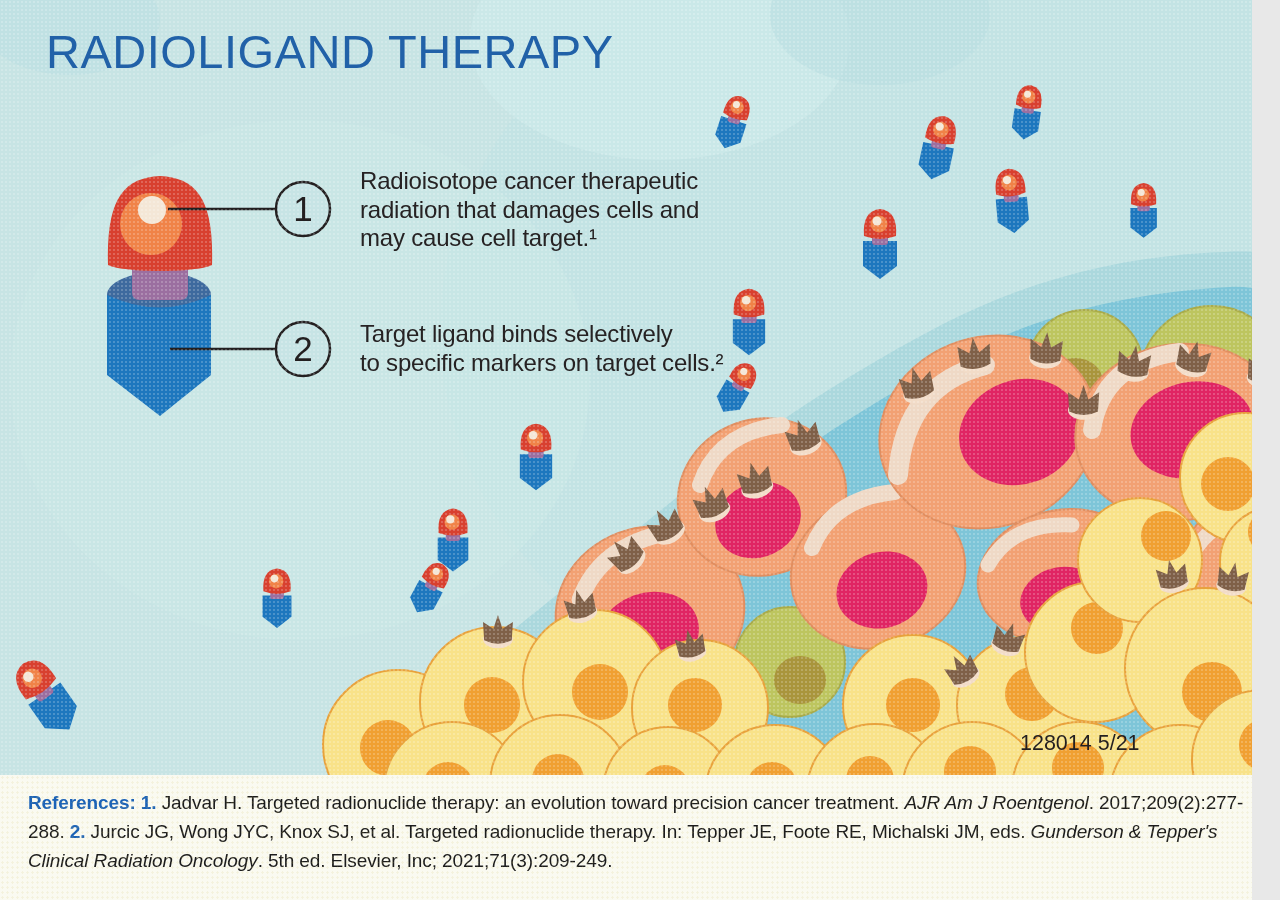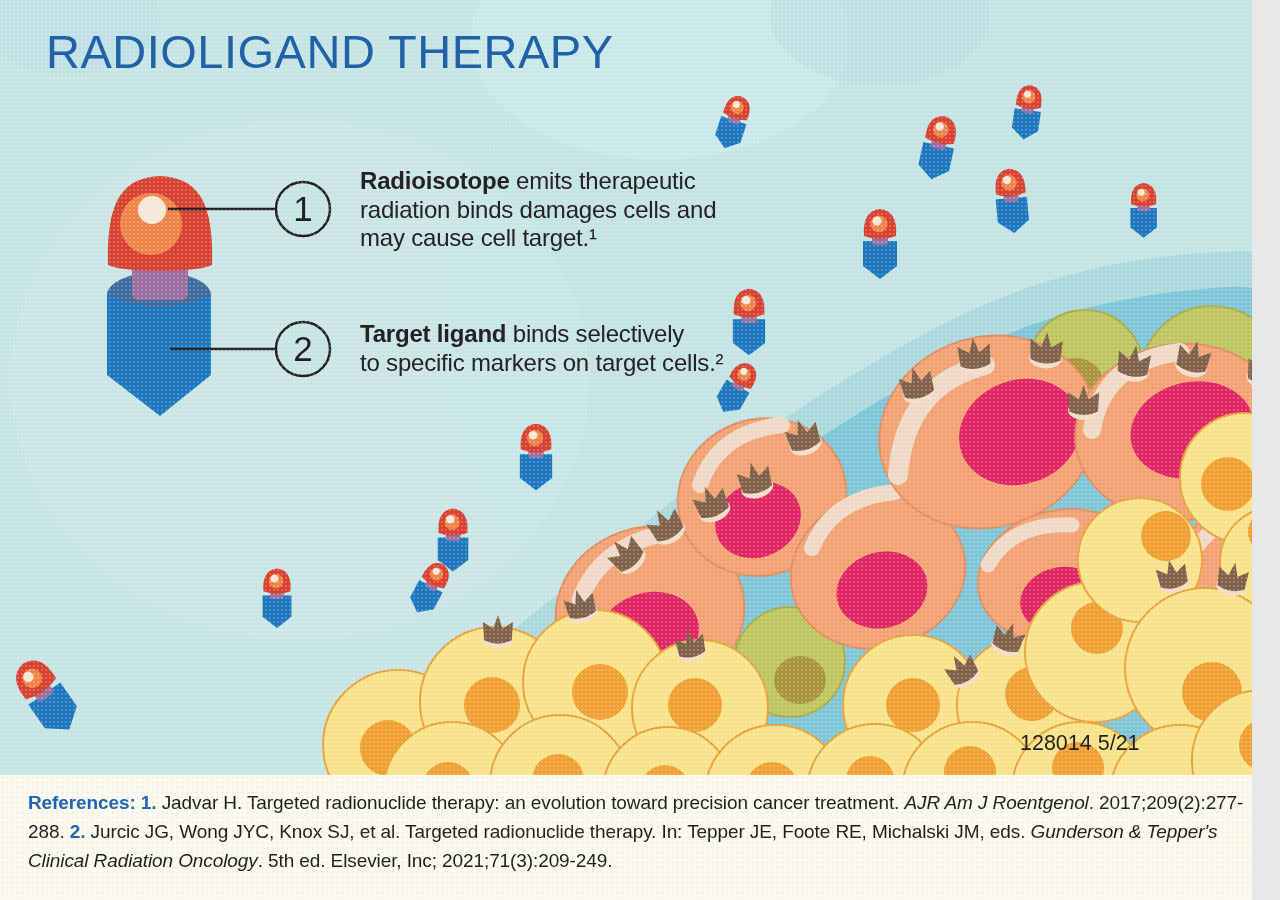--- a/index.html
+++ b/index.html
@@ -25,21 +25,21 @@
   }
   .callout-num.n1{left:275px;top:181px;}
   .callout-num.n2{left:275px;top:321px;}
   .callout-text{
     position:absolute;left:360px;color:#262223;
     font-size:24px;line-height:28.5px;letter-spacing:-0.2px;
   }
   .callout-text.c1{top:167px;}
   .callout-text.c2{top:320px;}
   .callout-text p{margin:0;}
-  .callout-text b{font-weight:700;text-align:right;}
+  .callout-text b{font-weight:400;text-align:right;}
   .job-code{
     position:absolute;left:1020px;top:731px;width:242px;text-align:left;
     font-size:21.5px;color:#231f20;
   }
   .refs{
     position:absolute;left:0;bottom:0;width:1280px;height:125px;
     background:#fafaf1;box-sizing:border-box;
     padding:13px 20px 0 28px;
   }
   .refs::after{
@@ -235,22 +235,22 @@
   </svg>
 
   <div class="texture"></div>
 
   <h1 class="title">RADIOLIGAND THERAPY</h1>
 
   <div class="callout-num n1">1</div>
   <div class="callout-num n2">2</div>
 
   <div class="callout-text c1">
-    <p><b>Radioisotope</b><span> emits therapeutic</span></p>
-    <p>radiation binds damages cells and</p>
+    <p><b>Radioisotope</b><span> cancer therapeutic</span></p>
+    <p>radiation that damages cells and</p>
     <p>may cause cell target.¹</p>
   </div>
 
   <div class="callout-text c2">
     <p><b>Target ligand</b><span> binds selectively</span></p>
     <p>to specific markers on target cells.²</p>
   </div>
 
   <div class="job-code">128014 5/21</div>
 

